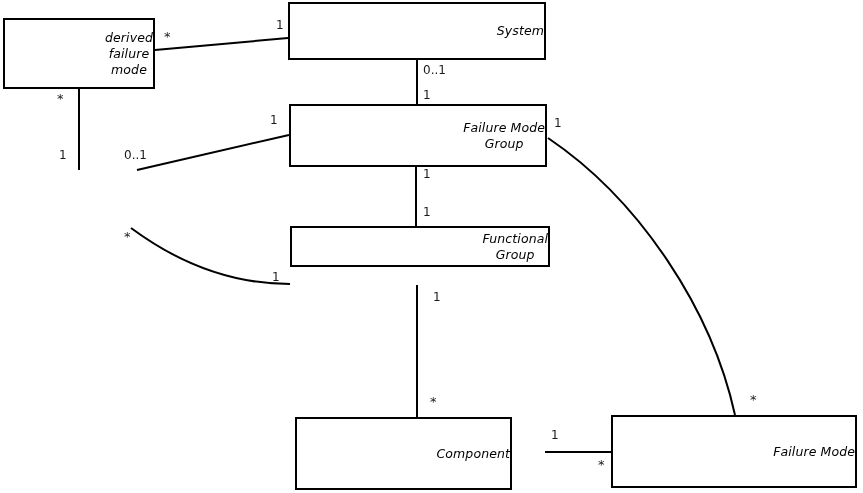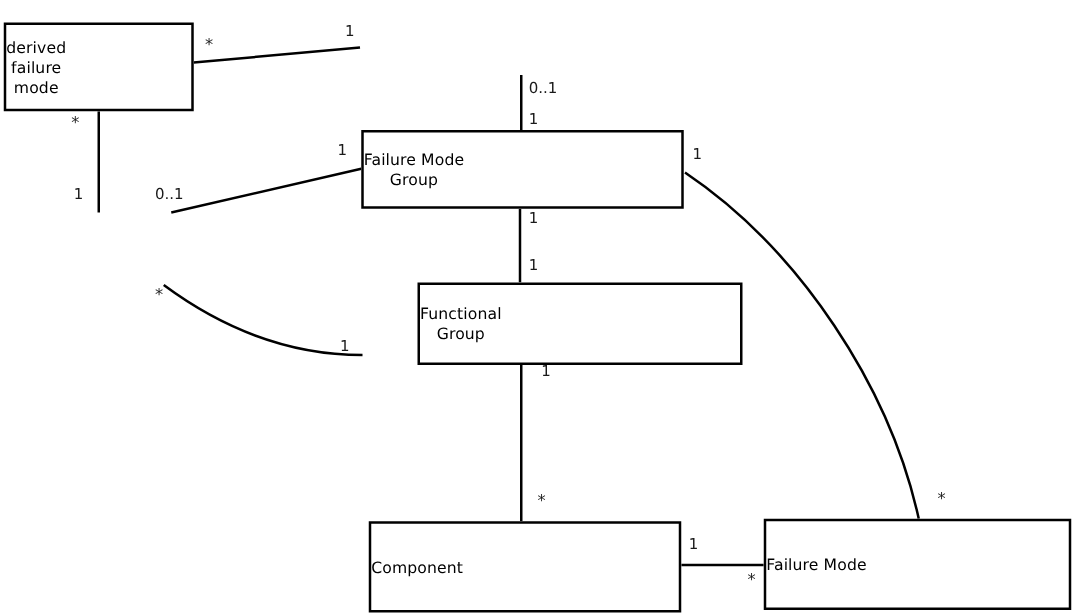--- a/index.html
+++ b/index.html
@@ -22,22 +22,23 @@
     width: 863px;
     height: 493px;
   }
   .uml-class {
     position: absolute;
     box-sizing: border-box;
     border: 2px solid #000000;
     background: #ffffff;
     display: flex;
     align-items: center;
-    justify-content: flex-start;
+    justify-content: flex-end;
     z-index: 2;
+    font-style: italic;
   }
   .uml-class-name {
     font-size: 12.5px;
     line-height: 16px;
     color: #000000;
     text-align: center;
     white-space: pre-line;
     letter-spacing: 0.1px;
   }
   .multiplicity {
@@ -78,33 +79,36 @@
 
     <path fill="none" stroke="#000000" stroke-width="2" d="M 545 452 L 611 452"></path>
   </svg>
 
   <div class="uml-class" style="left: 3px; top: 18px; width: 152px; height: 71px;">
     <span class="uml-class-name">derived
 failure
 mode</span>
   </div>
 
+  <div class="uml-class" style="left: 288px; top: 2px; width: 258px; height: 58px;">
+    <span class="uml-class-name">System</span>
+  </div>
 
   <div class="uml-class" style="left: 289px; top: 104px; width: 258px; height: 63px;">
     <span class="uml-class-name">Failure Mode
 Group</span>
   </div>
 
 
-  <div class="uml-class" style="left: 290px; top: 226px; width: 260px; height: 66px; margin-left: 44px;">
+  <div class="uml-class" style="left: 290px; top: 226px; width: 260px; height: 41px;">
     <span class="uml-class-name">Functional
 Group</span>
   </div>
 
-  <div class="uml-class" style="left: 295px; top: 417px; width: 250px; height: 73px;">
+  <div class="uml-class" style="left: 295px; top: 417px; width: 217px; height: 73px;">
     <span class="uml-class-name">Component</span>
   </div>
 
   <div class="uml-class" style="left: 611px; top: 415px; width: 246px; height: 73px;">
     <span class="uml-class-name">Failure Mode</span>
   </div>
 
   <span class="multiplicity mult-star" style="left: 164px; top: 31px;">*</span>
   <span class="multiplicity" style="left: 276px; top: 19px;">1</span>
   <span class="multiplicity" style="left: 423px; top: 64px;">0..1</span>

